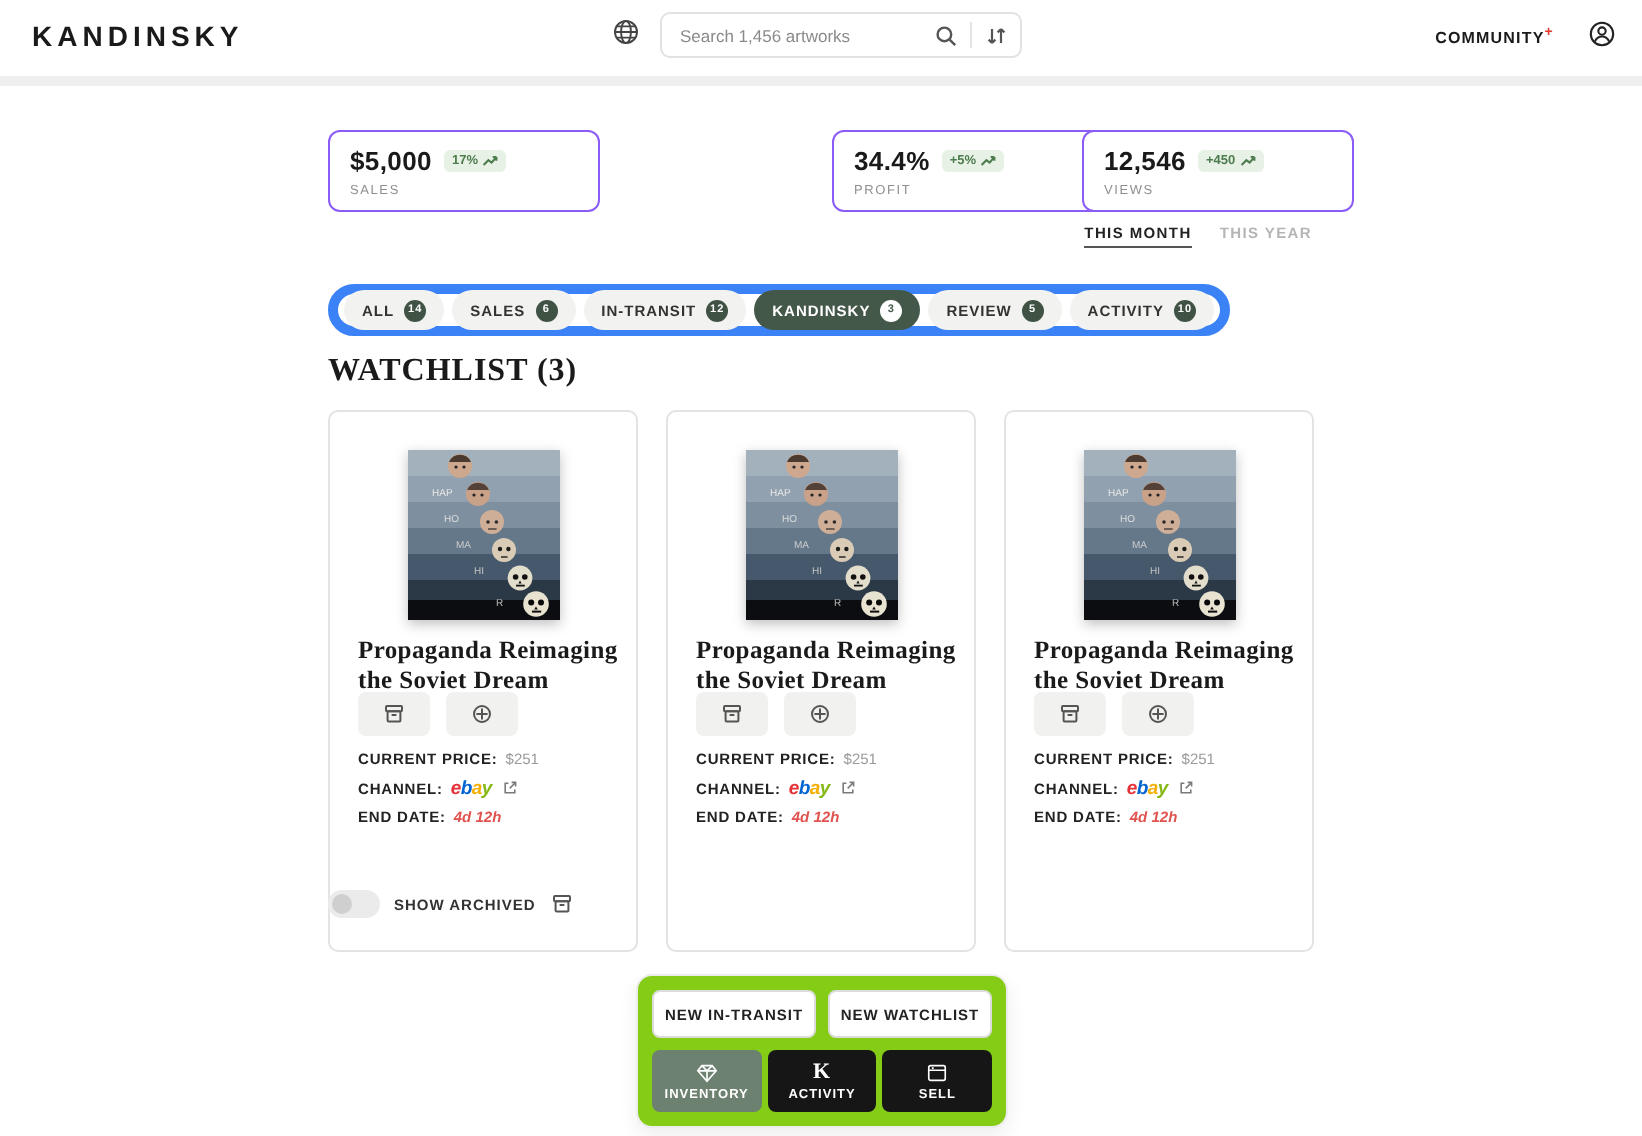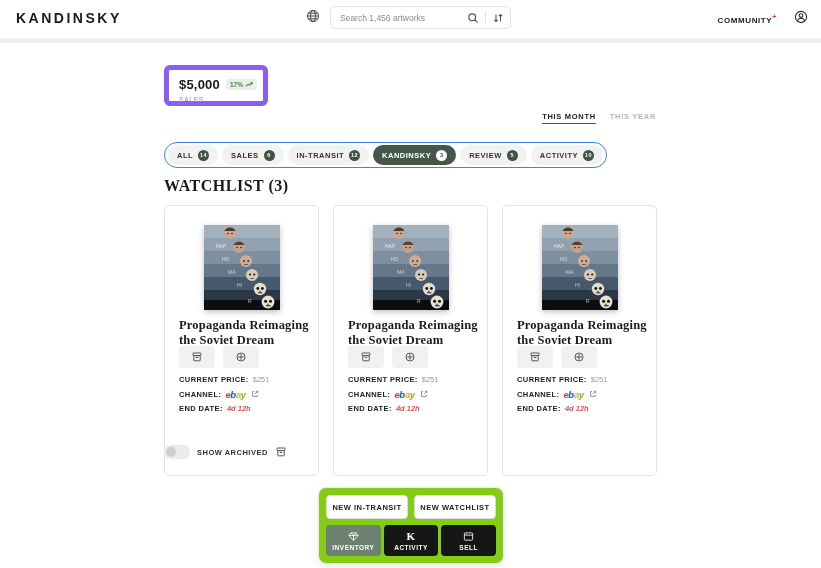--- a/index.html
+++ b/index.html
@@ -17,36 +17,36 @@
   .search-input::placeholder { color:#8a8a8a; }
   .search-divider { width:1px; height:13px; background:#e4e4e4; margin:0 6px; }
   .icon-12 { width:12px; height:12px; display:block; }
   .icon-14 { width:14px; height:14px; display:block; }
   .community { position:absolute; right:44px; top:13px; font-size:8px; font-weight:bold; letter-spacing:0.6px; cursor:pointer; }
   .community sup { color:#e03a2f; font-size:7px; }
   .account-btn { position:absolute; right:12px; top:10px; width:15px; height:15px; color:#222; }
   .header-band { position:absolute; top:38px; left:0; width:821px; height:5px; background:#efefef; }
 
   
-  .stat-card { position:absolute; top:65px; width:104px; height:41px; border:5px solid #8b5cf6; border-radius:6px; background:#fff; padding:7px 10px 0; }
+  .stat-card { position:absolute; top:65px; width:136px; height:41px; border:1px solid #8b5cf6; border-radius:6px; background:#fff; padding:7px 10px 0; }
   .stat-top { display:flex; align-items:center; gap:6px; }
   .stat-value { font-size:13px; font-weight:bold; letter-spacing:0.2px; }
   .stat-badge { display:inline-flex; align-items:center; gap:2px; font-size:6.5px; font-weight:bold;
                 padding:2px 4px; border-radius:3px; }
   .badge-up { background:#e8f1e5; color:#4d7d4f; }
   .badge-down { background:#fbe7e6; color:#d64545; }
   .stat-label { font-size:6.5px; color:#8f8f8f; letter-spacing:0.8px; margin-top:4px; }
   .trend-svg { width:8px; height:7px; }
 
   .range-tabs { position:absolute; top:112px; left:541px; width:115px; display:flex; justify-content:flex-end; gap:14px; }
   .range-tab { font-size:7.5px; font-weight:bold; letter-spacing:0.7px; color:#b5b5b5; cursor:pointer; padding-bottom:2px; }
   .range-tab.active { color:#222; border-bottom:1.5px solid #555; }
 
   
-  .filter-bar { position:absolute; top:142px; left:164px; height:26px; border:1px solid #3b82f6; border-radius:14px;
+  .filter-bar { position:absolute; top:142px; left:164px; height:26px; border:5px solid #3b82f6; border-radius:14px;
                 display:inline-flex; align-items:center; padding:0 3px; gap:4px; background:#fff; }
   .pill { display:inline-flex; align-items:center; gap:5px; height:20px; padding:0 9px; border-radius:11px;
           background:#f2f2f0; font-size:7.5px; font-weight:bold; letter-spacing:0.5px; color:#333; cursor:pointer; }
   .pill .count { width:11px; height:11px; border-radius:50%; background:#3f5243; color:#fff;
                  font-size:5.5px; display:flex; align-items:center; justify-content:center; font-weight:bold; }
   .pill.active { background:#44584a; color:#fff; }
   .pill.active .count { background:#fff; color:#44584a; }
 
   
   .section-title { position:absolute; top:177px; left:164px; font-family:"Liberation Serif", serif;
@@ -146,21 +146,45 @@
           <span>17%</span>
         <svg class="trend-svg" viewBox="0 0 10 8" fill="none" stroke="currentColor" stroke-width="1.3">
             <path d="M1 6.5 4 3.5 6 5 9 1.5M9 1.5h-2.3M9 1.5v2.3"></path>
           </svg>
         </span>
     </div>
     <div class="stat-label">SALES</div>
   </div>
 
 
-
+  <div class="stat-card" style="left:416px">
+    <div class="stat-top">
+      <span class="stat-value">34.4%</span>
+      <span class="stat-badge badge-up">
+          <span>+5%</span>
+        <svg class="trend-svg" viewBox="0 0 10 8" fill="none" stroke="currentColor" stroke-width="1.3">
+            <path d="M1 6.5 4 3.5 6 5 9 1.5M9 1.5h-2.3M9 1.5v2.3"></path>
+          </svg>
+        </span>
+    </div>
+    <div class="stat-label">PROFIT</div>
+  </div>
+
+  <div class="stat-card" style="left:541px">
+    <div class="stat-top">
+      <span class="stat-value">12,546</span>
+      <span class="stat-badge badge-up">
+          <span>+450</span>
+        <svg class="trend-svg" viewBox="0 0 10 8" fill="none" stroke="currentColor" stroke-width="1.3">
+            <path d="M1 6.5 4 3.5 6 5 9 1.5M9 1.5h-2.3M9 1.5v2.3"></path>
+          </svg>
+        </span>
+    </div>
+    <div class="stat-label">VIEWS</div>
+  </div>
 
   <div class="range-tabs">
     <span class="range-tab active">THIS MONTH</span>
     <span class="range-tab">THIS YEAR</span>
   </div>
 
   <div class="filter-bar">
     <div class="pill">
       <span>ALL</span>
       <span class="count">14</span>

